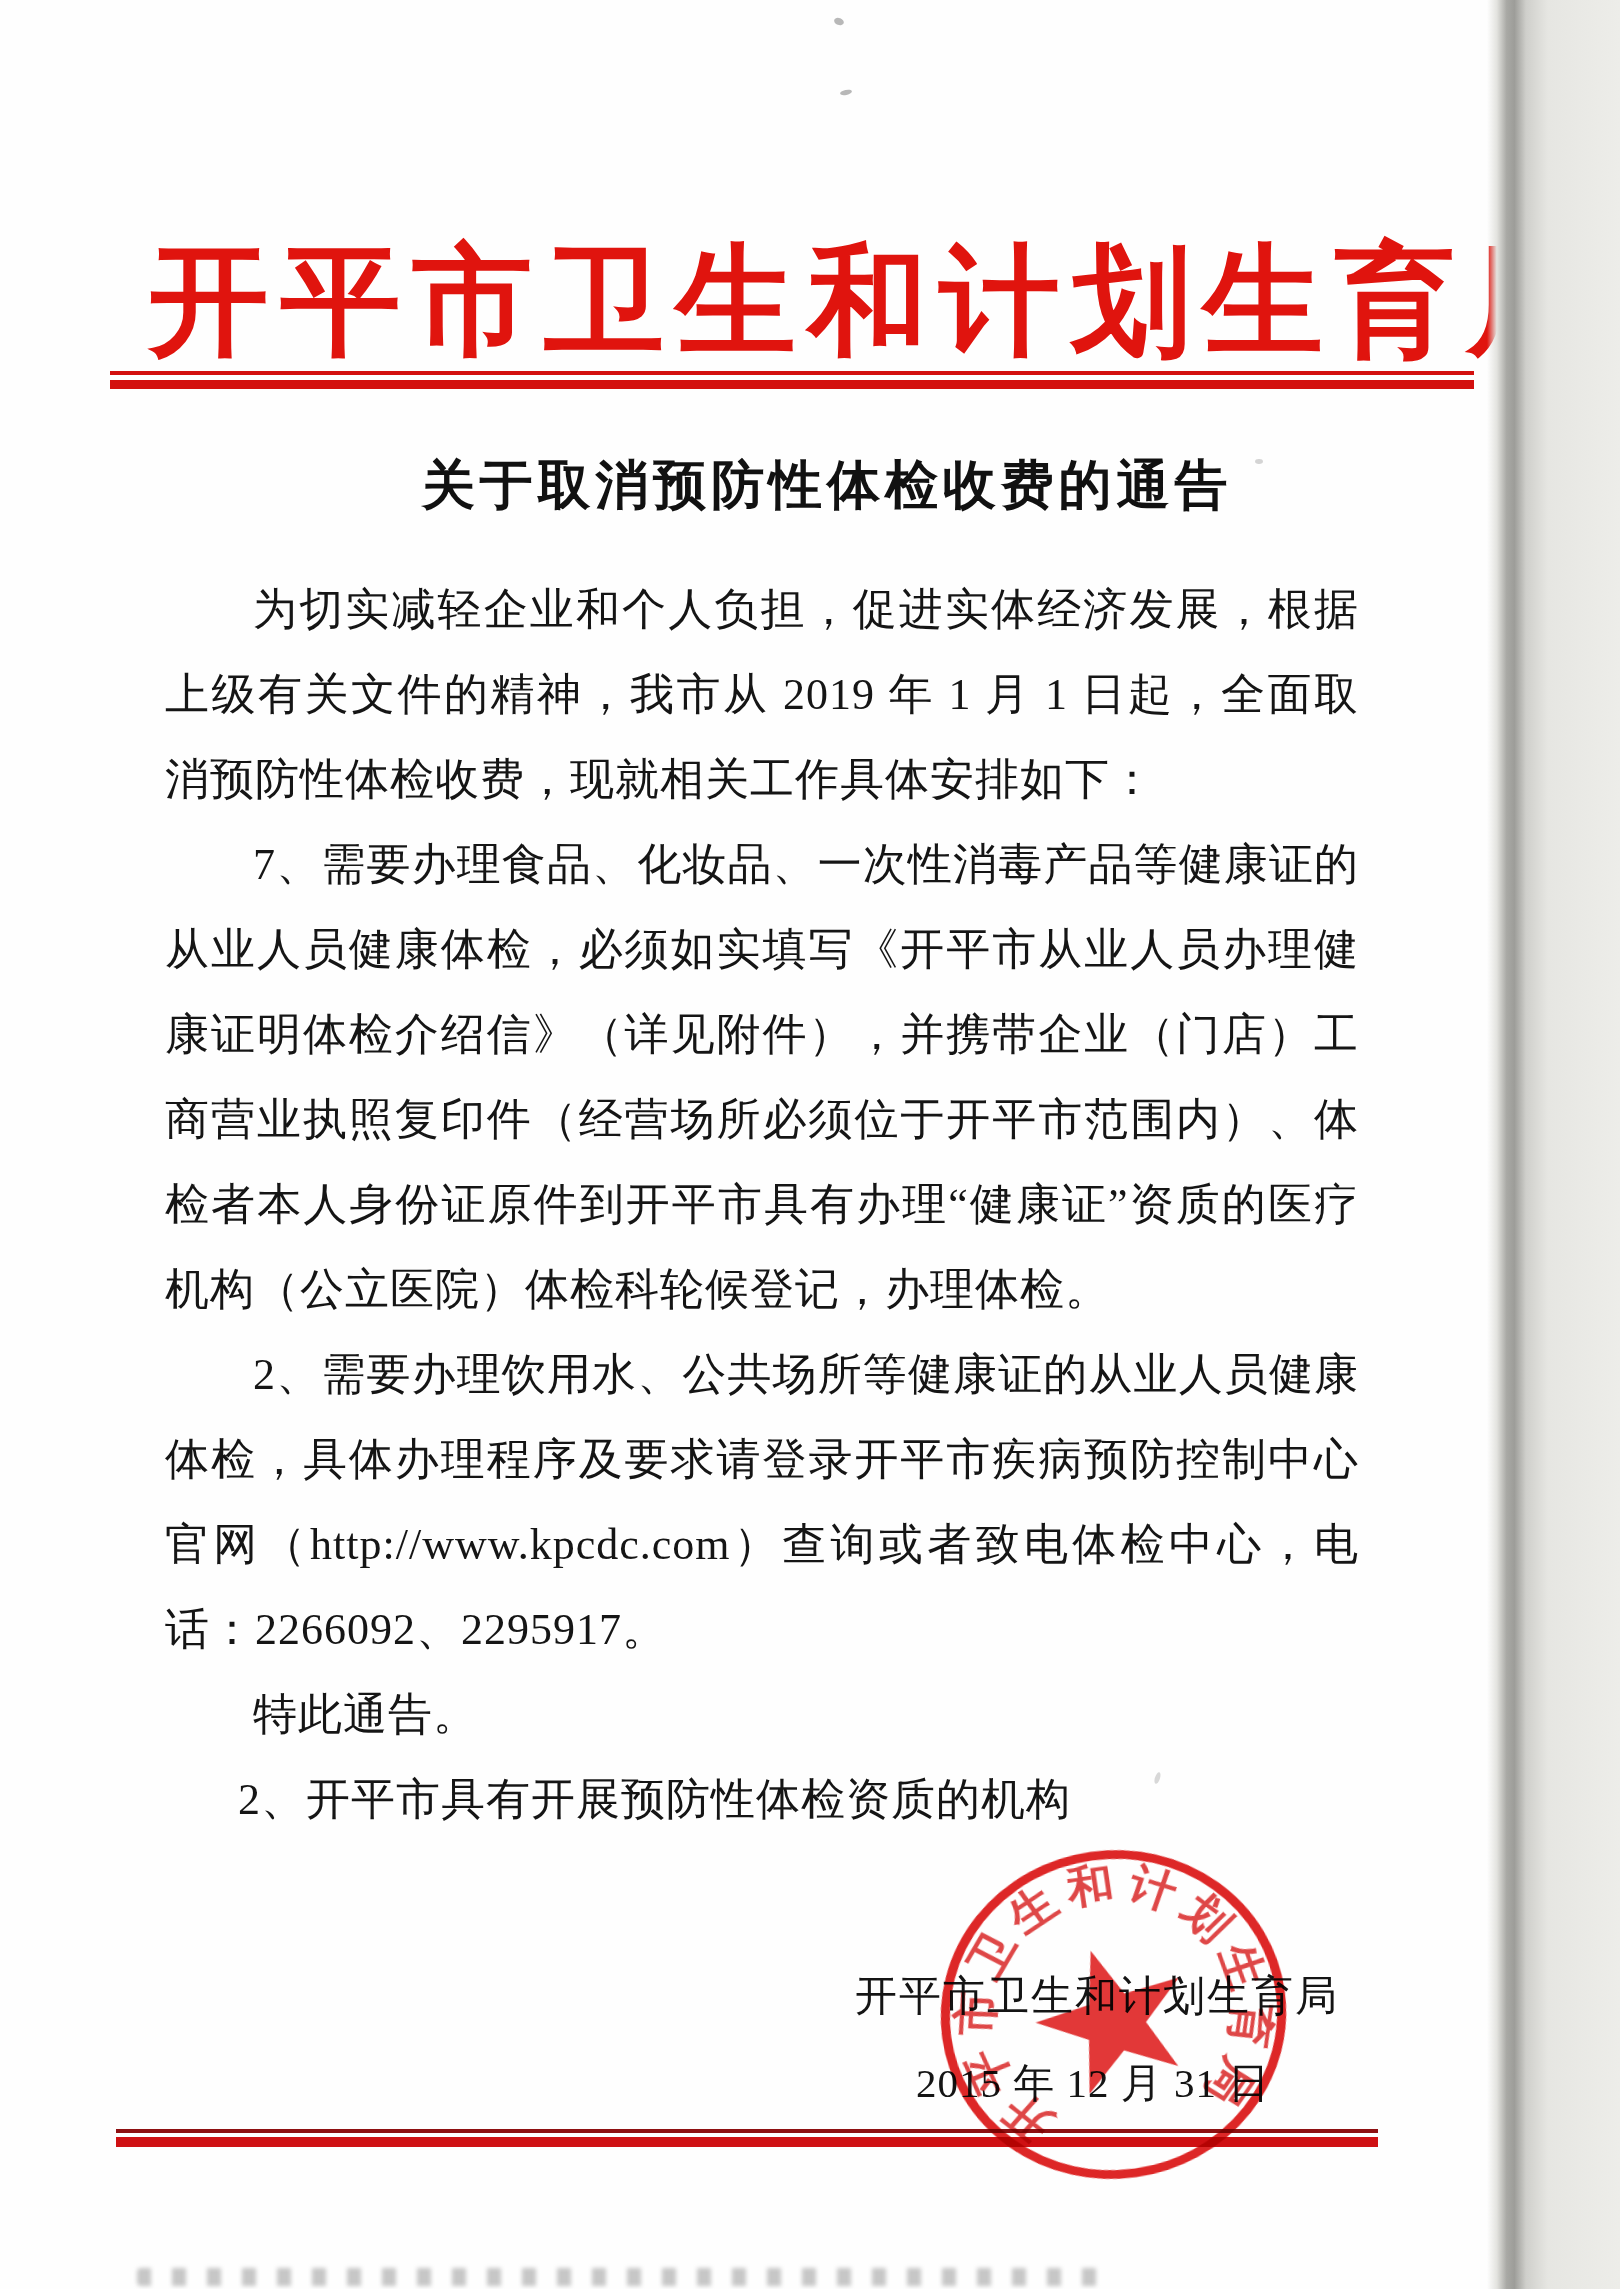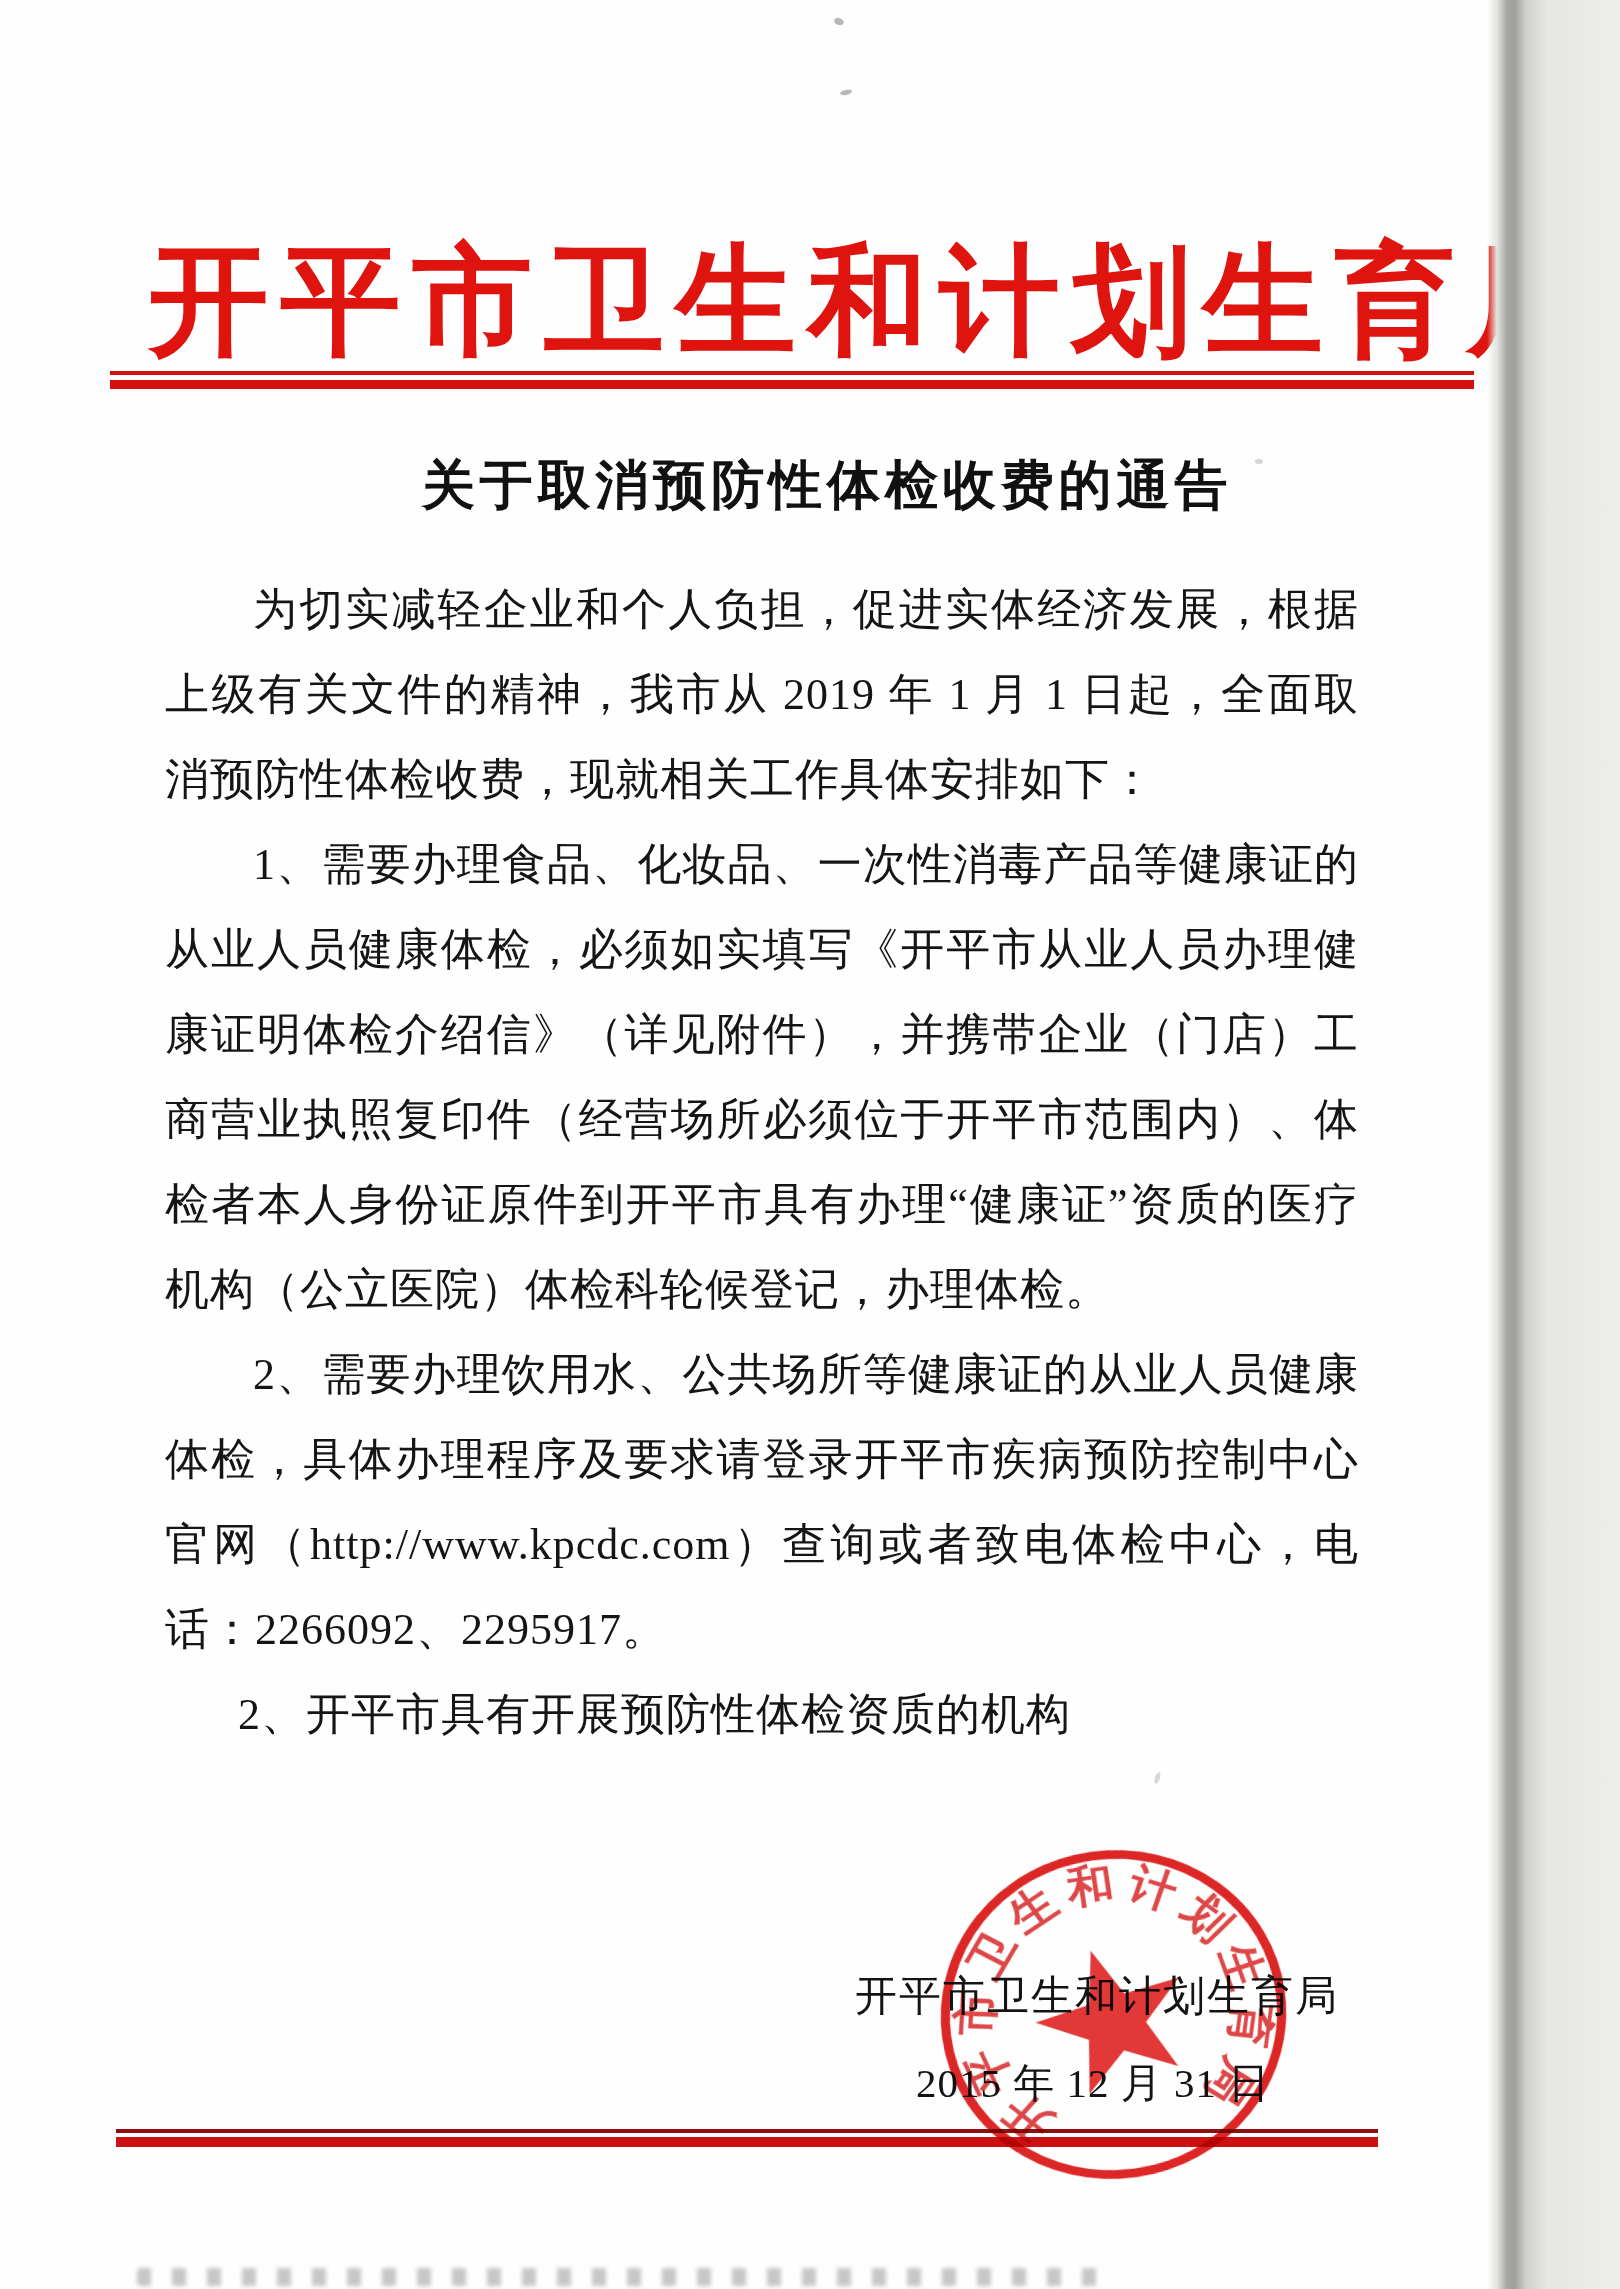--- a/index.html
+++ b/index.html
@@ -110,22 +110,23 @@
 
   <div class="header-rule">
     <div class="thin"></div>
     <div class="thick"></div>
   </div>
 
   <h1 class="notice-title">关于取消预防性体检收费的通告</h1>
 
   <div class="body-text">
     <p>为切实减轻企业和个人负担，促进实体经济发展，根据上级有关文件的精神，我市从 2019 年 1 月 1 日起，全面取消预防性体检收费，现就相关工作具体安排如下：</p>
-    <p>1、需要办理食品、化妆品、一次性消毒产品等健康证的从业人员健康体检，必须如实填写《开平市从业人员办理健康证明体检介绍信》（详见附件），并携带企业（门店）工商营业执照复印件（经营场所必须位于开平市范围内）、体检者本人身份证原件到开平市具有办理“健康证”资质的医疗机构（公立医院）体检科轮候登记，办理体检。</p>
+    <p>7、需要办理食品、化妆品、一次性消毒产品等健康证的从业人员健康体检，必须如实填写《开平市从业人员办理健康证明体检介绍信》（详见附件），并携带企业（门店）工商营业执照复印件（经营场所必须位于开平市范围内）、体检者本人身份证原件到开平市具有办理“健康证”资质的医疗机构（公立医院）体检科轮候登记，办理体检。</p>
     <p>2、需要办理饮用水、公共场所等健康证的从业人员健康体检，具体办理程序及要求请登录开平市疾病预防控制中心官网（http://www.kpcdc.com）查询或者致电体检中心，电话：2266092、2295917。</p>
+    <p>特此通告。</p>
     <div class="attach-line2">2、开平市具有开展预防性体检资质的机构</div>
   </div>
 
   <div class="signature">开平市卫生和计划生育局</div>
   <div class="issue-date">2015 年 12 月 31 日</div>
 
   <div class="bottom-rule">
     <div class="thin"></div>
     <div class="thick"></div>
   </div>

